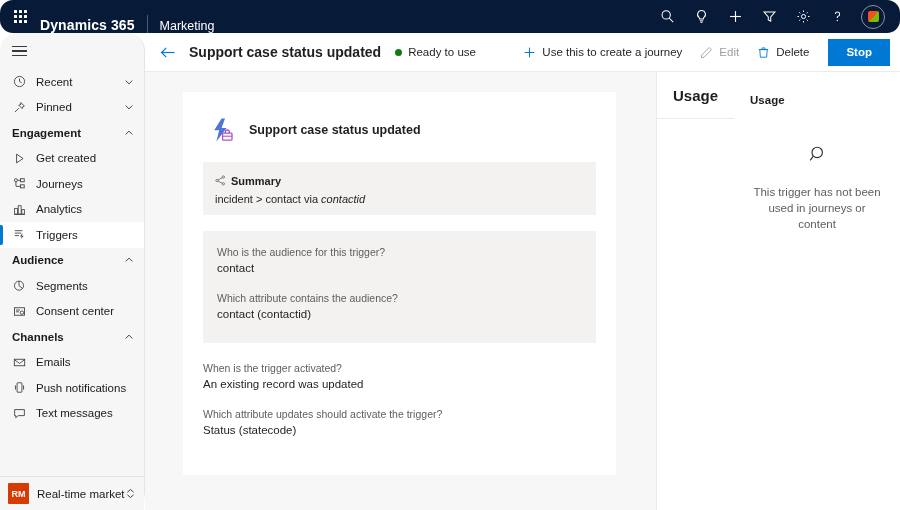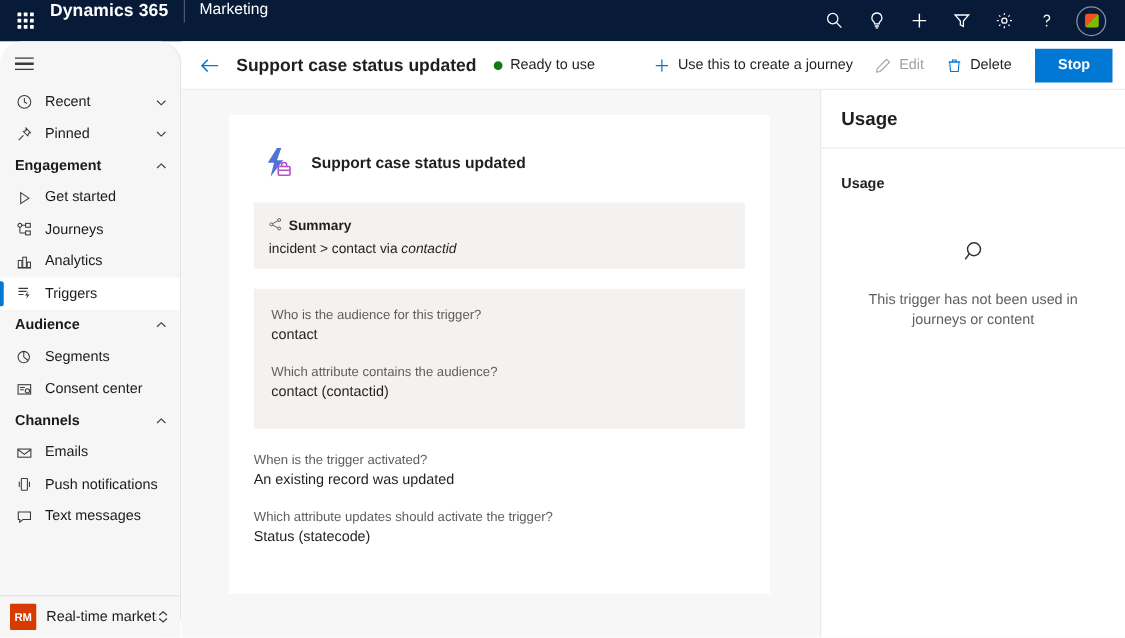--- a/index.html
+++ b/index.html
@@ -9,22 +9,23 @@
     background: #ffffff;
     overflow: hidden;
   }
 
   .app { position: relative; width: 900px; height: 510px; display: flex; flex-direction: column; }
 
   
   .topbar {
     height: 33px; flex: 0 0 33px;
     background: #071A38;
-    display: flex; align-items: flex-start;
+    display: flex; align-items: flex-end;
     color: #ffffff;
+    border-radius: 13px;
   }
   .waffle {
     width: 40px; height: 33px;
     display: flex; align-items: center; justify-content: center;
     cursor: pointer;
   }
   .waffle-grid {
     display: grid; grid-template-columns: repeat(3, 3px);
     grid-template-rows: repeat(3, 3px); gap: 2px;
   }
@@ -171,21 +172,21 @@
   .qa-block { margin-bottom: 14px; }
   .q { font-size: 10.5px; color: #605e5c; line-height: 15px; }
   .a { font-size: 11.5px; color: #201f1e; line-height: 17px; }
 
   .gray-box.qa-group { padding: 14px 14px 16px 14px; margin-bottom: 18px; }
   .gray-box.qa-group .qa-block:last-child { margin-bottom: 4px; }
 
   
   .rightpanel {
     width: 244px; flex: 0 0 244px; background: #ffffff;
-    display: flex; flex-direction: column;
+    display: flex; 
     border-left: 1px solid #edebe9;
   }
   .rp-header {
     height: 47px; flex: 0 0 47px; display: flex; align-items: center;
     padding: 0 16px; border-bottom: 1px solid #edebe9;
   }
   .rp-title { font-size: 15px; font-weight: bold; color: #201f1e; }
   .rp-body { flex: 1; padding: 22px 16px 0 16px; }
   .rp-section-label { font-size: 11.5px; font-weight: bold; color: #201f1e; }
   .rp-empty { margin-top: 36px; display: flex; flex-direction: column; align-items: center; }
@@ -326,21 +327,21 @@
               </svg>
           </span>
         </div>
 
         <div class="sb-item">
           <span class="ico">
             <svg width="13" height="13" viewBox="0 0 16 16" fill="none" stroke="#3b3a39" stroke-width="1.05">
                 <path d="M4.4 2.6 12.4 8l-8 5.4z"></path>
               </svg>
           </span>
-          <span class="lbl">Get started</span>
+          <span class="lbl">Get created</span>
         </div>
 
         <div class="sb-item">
           <span class="ico">
             <svg width="13" height="13" viewBox="0 0 16 16" fill="none" stroke="#3b3a39" stroke-width="1.05">
               <circle cx="3.6" cy="4" r="1.9"></circle>
                 <rect x="9.2" y="2.1" width="4.6" height="3.8"></rect>
               <path d="M3.6 5.9v5.3M9.2 4h-3.7"></path>
                 <rect x="9.2" y="9.6" width="4.6" height="3.8"></rect>
                 <path d="M3.6 11.5h5.6"></path>

